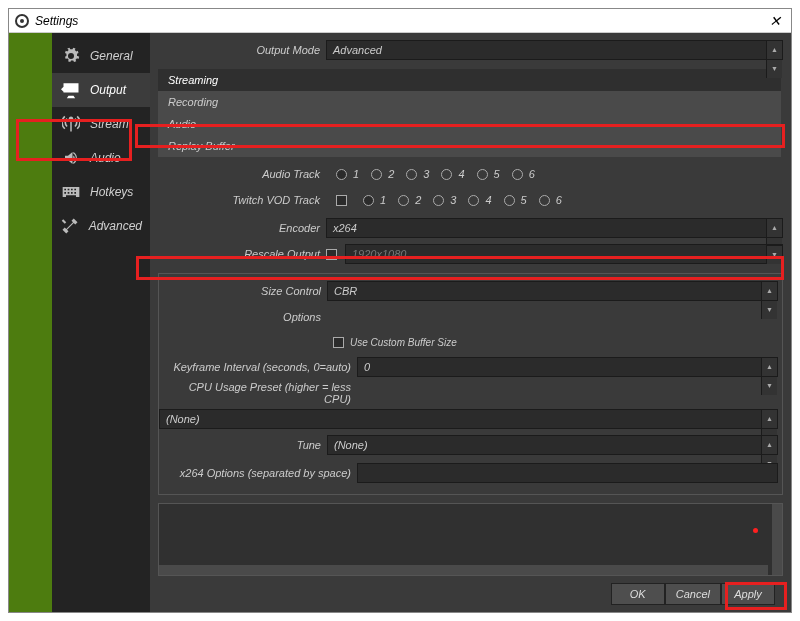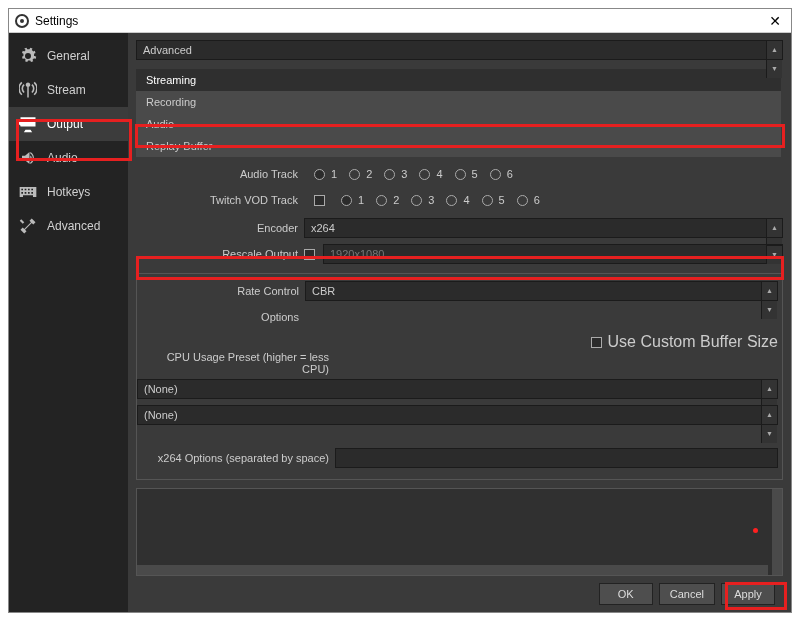--- a/index.html
+++ b/index.html
@@ -1,25 +1,25 @@
 <!DOCTYPE html>
 <html><head>
 <meta charset="utf-8">
 <style>
   * { box-sizing: border-box; margin: 0; padding: 0; font-family: "Segoe UI", Arial, sans-serif; }
   body { background: #fff; width: 800px; height: 621px; overflow: hidden; }
   .frame { position: relative; width: 800px; height: 621px; background: #fff; padding: 8px; }
-  .window { width: 784px; height: 605px; border: 1px solid #888; background: #4d7c0f; display: flex; flex-direction: column; font-size: 12px; color: #ccc; }
+  .window { width: 784px; height: 605px; border: 1px solid #888; background: #4d7c0f; display: flex; flex-direction: column; font-size: 12px; color: #ccc; font-style: italic; }
   .titlebar { height: 24px; background: #fff; color: #000; display: flex; align-items: center; padding: 0 6px; border-bottom: 1px solid #ccc; }
   .titlebar .ticon { width: 14px; height: 14px; border: 2px solid #333; border-radius: 50%; margin-right: 6px; position: relative; }
   .titlebar .ticon::after { content: ""; position: absolute; width: 4px; height: 4px; background: #333; border-radius: 50%; top: 3px; left: 3px; }
   .titlebar .ttitle { flex: 1; font-size: 12px; }
   .titlebar .tclose { width: 20px; text-align: center; font-size: 14px; }
   .body { flex: 1; display: flex; min-height: 0; }
-  .sidebar { width: 119px; background: #232323; padding-top: 6px; }
+  .sidebar { width: 98px; background: #232323; padding-top: 6px; margin-left: 43px; }
   .sitem { display: flex; align-items: center; height: 34px; padding: 0 8px; color: #d0d0d0; gap: 8px; }
   .sitem.sel { background: #3c3c3c; color: #fff; }
   .sicon { width: 22px; height: 22px; display: flex; align-items: center; justify-content: center; }
   .sicon svg { fill: #bbb; }
   .sitem.sel .sicon svg { fill: #fff; }
   .panel { flex: 1; background: #3a3a3a; padding: 6px 8px 0 8px; display: flex; flex-direction: column; min-height: 0; }
   .row { display: flex; align-items: center; height: 22px; margin-bottom: 4px; }
   .lbl { width: 168px; text-align: right; padding-right: 6px; font-size: 11px; flex-shrink: 0; }
   .ctrl { flex: 1; position: relative; }
   .select { background: #2b2b2b; border: 1px solid #1b1b1b; height: 20px; line-height: 18px; padding: 0 20px 0 6px; position: relative; color: #ccc; font-size: 11px; }
@@ -38,23 +38,23 @@
   .num { font-size: 11px; }
   .innerbox { border: 1px solid #555; padding: 6px 4px 6px 0; margin-top: 4px; }
   .hl-nav { position: absolute; left: 16px; top: 119px; width: 116px; height: 42px; border: 3px solid #e62020; z-index: 10; }
   .hl-enc { position: absolute; left: 135px; top: 124px; width: 650px; height: 24px; border: 3px solid #e62020; z-index: 10; }
   .hl-cpu { position: absolute; left: 136px; top: 256px; width: 648px; height: 24px; border: 3px solid #e62020; z-index: 10; }
   .hl-apply { position: absolute; left: 725px; top: 582px; width: 62px; height: 28px; border: 3px solid #e62020; z-index: 10; }
   .filler { flex: 1; background: #303030; margin-top: 8px; border: 1px solid #555; position: relative; }
   .scroll-h { position: absolute; bottom: 0; left: 0; right: 14px; height: 10px; background: #4a4a4a; }
   .scroll-v { position: absolute; top: 0; right: 0; bottom: 0; width: 10px; background: #4a4a4a; }
   .reddot { position: absolute; width: 5px; height: 5px; background: #ff2020; border-radius: 50%; right: 24px; bottom: 42px; }
-  .footer { height: 36px; display: flex; align-items: center; justify-content: flex-end; padding: 0 8px; gap: 6px; }
+  .footer { height: 36px; display: flex; align-items: center; justify-content: flex-end; padding: 0 8px; }
   .btn { background: #4e4e4e; border: 1px solid #222; height: 22px; min-width: 54px; padding: 0 10px; font-size: 11px; color: #ddd; display: inline-flex; align-items: center; justify-content: center; }
-  .chk-row { display: flex; align-items: center; justify-content: flex-end; padding-left: 0; margin-left: 174px; height: 20px; font-size: 16px; }
+  .chk-row { display: flex; align-items: center; justify-content: flex-start; padding-left: 0; margin-left: 174px; height: 20px; font-size: 10px; }
   .chk-row .chk { margin-left: 0; margin-right: 6px; }
 </style>
 </head>
 <body>
 
 <div class="frame">
 
   <div class="hl-nav"></div>
   <div class="hl-enc"></div>
   <div class="hl-cpu"></div>
@@ -72,39 +72,39 @@
 
       <div class="sidebar">
         <div class="sitem">
           <span class="sicon">
               <svg width="18" height="18" viewBox="0 0 24 24">
                 <path d="M12 8a4 4 0 100 8 4 4 0 000-8zm9 4l2 1-1 3-2-1a8 8 0 01-2 2l1 2-3 1-1-2a8 8 0 01-3 0l-1 2-3-1 1-2a8 8 0 01-2-2l-2 1-1-3 2-1a8 8 0 010-3l-2-1 1-3 2 1a8 8 0 012-2L7 2l3-1 1 2a8 8 0 013 0l1-2 3 1-1 2a8 8 0 012 2l2-1 1 3-2 1a8 8 0 010 3z"></path>
               </svg>
             </span>
           <span>General</span>
         </div>
-        <div class="sitem">
-          <span class="sicon">
-              <svg width="18" height="18" viewBox="0 0 24 24">
-                <path d="M12 2a3 3 0 00-1 5.83V22h2V7.83A3 3 0 0012 2zM6 4a8 8 0 000 12l1.5-1.5a6 6 0 010-9L6 4zm12 0l-1.5 1.5a6 6 0 010 9L18 16a8 8 0 000-12zM3 1a12 12 0 000 18l1.5-1.5a10 10 0 010-15L3 1zm18 0l-1.5 1.5a10 10 0 010 15L21 19a12 12 0 000-18z"></path>
-              </svg>
-            </span>
-          <span>Stream</span>
-        </div>
         <div class="sitem sel">
           <span class="sicon">
               <svg width="20" height="20" viewBox="0 0 24 24">
                 <path d="M3 4h18v11H3V4zm0 13h18v2H9l-2 3h10l-2-3h6v-2H3zm-3-6l3-3v2h3v2H3v2l-3-3z"></path>
               </svg>
             </span>
           <span>Output</span>
         </div>
         <div class="sitem">
           <span class="sicon">
               <svg width="18" height="18" viewBox="0 0 24 24">
+                <path d="M12 2a3 3 0 00-1 5.83V22h2V7.83A3 3 0 0012 2zM6 4a8 8 0 000 12l1.5-1.5a6 6 0 010-9L6 4zm12 0l-1.5 1.5a6 6 0 010 9L18 16a8 8 0 000-12zM3 1a12 12 0 000 18l1.5-1.5a10 10 0 010-15L3 1zm18 0l-1.5 1.5a10 10 0 010 15L21 19a12 12 0 000-18z"></path>
+              </svg>
+            </span>
+          <span>Stream</span>
+        </div>
+        <div class="sitem">
+          <span class="sicon">
+              <svg width="18" height="18" viewBox="0 0 24 24">
                 <path d="M4 9v6h4l6 5V4L8 9H4zm13 3a4 4 0 00-2-3.5v7A4 4 0 0017 12zm-2-8v2a7 7 0 010 12v2a9 9 0 000-16z"></path>
               </svg>
             </span>
           <span>Audio</span>
         </div>
         <div class="sitem">
           <span class="sicon">
               <svg width="20" height="14" viewBox="0 0 24 16">
                 <path d="M2 2h20v12H2V2zm2 2v2h2V4H4zm4 0v2h2V4H8zm4 0v2h2V4h-2zm4 0v2h2V4h-2zM4 8v2h2V8H4zm4 0v2h2V8H8zm4 0v2h2V8h-2zm4 0v2h2V8h-2zM6 12v2h12v-2H6z"></path>
               </svg>
@@ -117,20 +117,21 @@
                 <path d="M22 7l-5-5-3 3 2 2-9 9-2-2-3 3 5 5 3-3-2-2 9-9 2 2 3-3zM3 3l4 4-2 2-4-4 2-2z"></path>
               </svg>
             </span>
           <span>Advanced</span>
         </div>
       </div>
 
       <div class="panel">
 
         <div class="row">
+          <div class="lbl">Output Mode</div>
           <div class="ctrl">
             <div class="select">
               <span>Advanced</span>
               <div class="spin">
                   <span>▲</span>
                   <span>▼</span>
                 </div>
             </div>
           </div>
         </div>
@@ -201,55 +202,65 @@
               <div class="spin">
                   <span></span>
                   <span>▼</span>
                 </div>
             </div>
           </div>
         </div>
 
         <div class="innerbox" style="padding-left:0;">
           <div class="row">
-            <div class="lbl">Rate Control</div>
+            <div class="lbl">Size Control</div>
             <div class="ctrl">
                 <div class="select"><span>CBR</span><div class="spin">
                     <span>▲</span>
                     <span>▼</span>
                   </div></div>
               </div>
           </div>
           <div class="row">
             <div class="lbl">Options</div>
           </div>
           <div class="chk-row">
             <span class="chk"></span>
             <span>Use Custom Buffer Size</span>
           </div>
+          <div class="row" style="margin-top:4px;">
+            <div class="lbl" style="width:198px;">Keyframe Interval (seconds, 0=auto)</div>
+            <div class="ctrl">
+                <div class="select"><span>0</span><div class="spin">
+                    <span>▲</span>
+                    <span>▼</span>
+                  </div></div>
+              </div>
+          </div>
           <div class="row">
             <div class="lbl" style="width:198px;">CPU Usage Preset (higher = less CPU)</div>
           </div>
           <div class="row">
             <div class="ctrl">
                 <div class="select"><span>(None)</span><div class="spin">
                     <span>▲</span>
                     <span>▼</span>
                   </div></div>
               </div>
           </div>
           <div class="row">
+            <div class="lbl">Tune</div>
             <div class="ctrl">
                 <div class="select"><span>(None)</span><div class="spin">
                     <span>▲</span>
                     <span>▼</span>
                   </div></div>
               </div>
           </div>
-          <div class="row" style="margin-top:21px;">
+          <div class="row" style="margin-top:6px;">
             <div class="lbl" style="width:198px;">x264 Options (separated by space)</div>
             <div class="ctrl">
                 <div class="input"></div>
               </div>
           </div>
         </div>
 
         <div class="filler">
           <div class="scroll-v"></div>
           <div class="scroll-h"></div>

